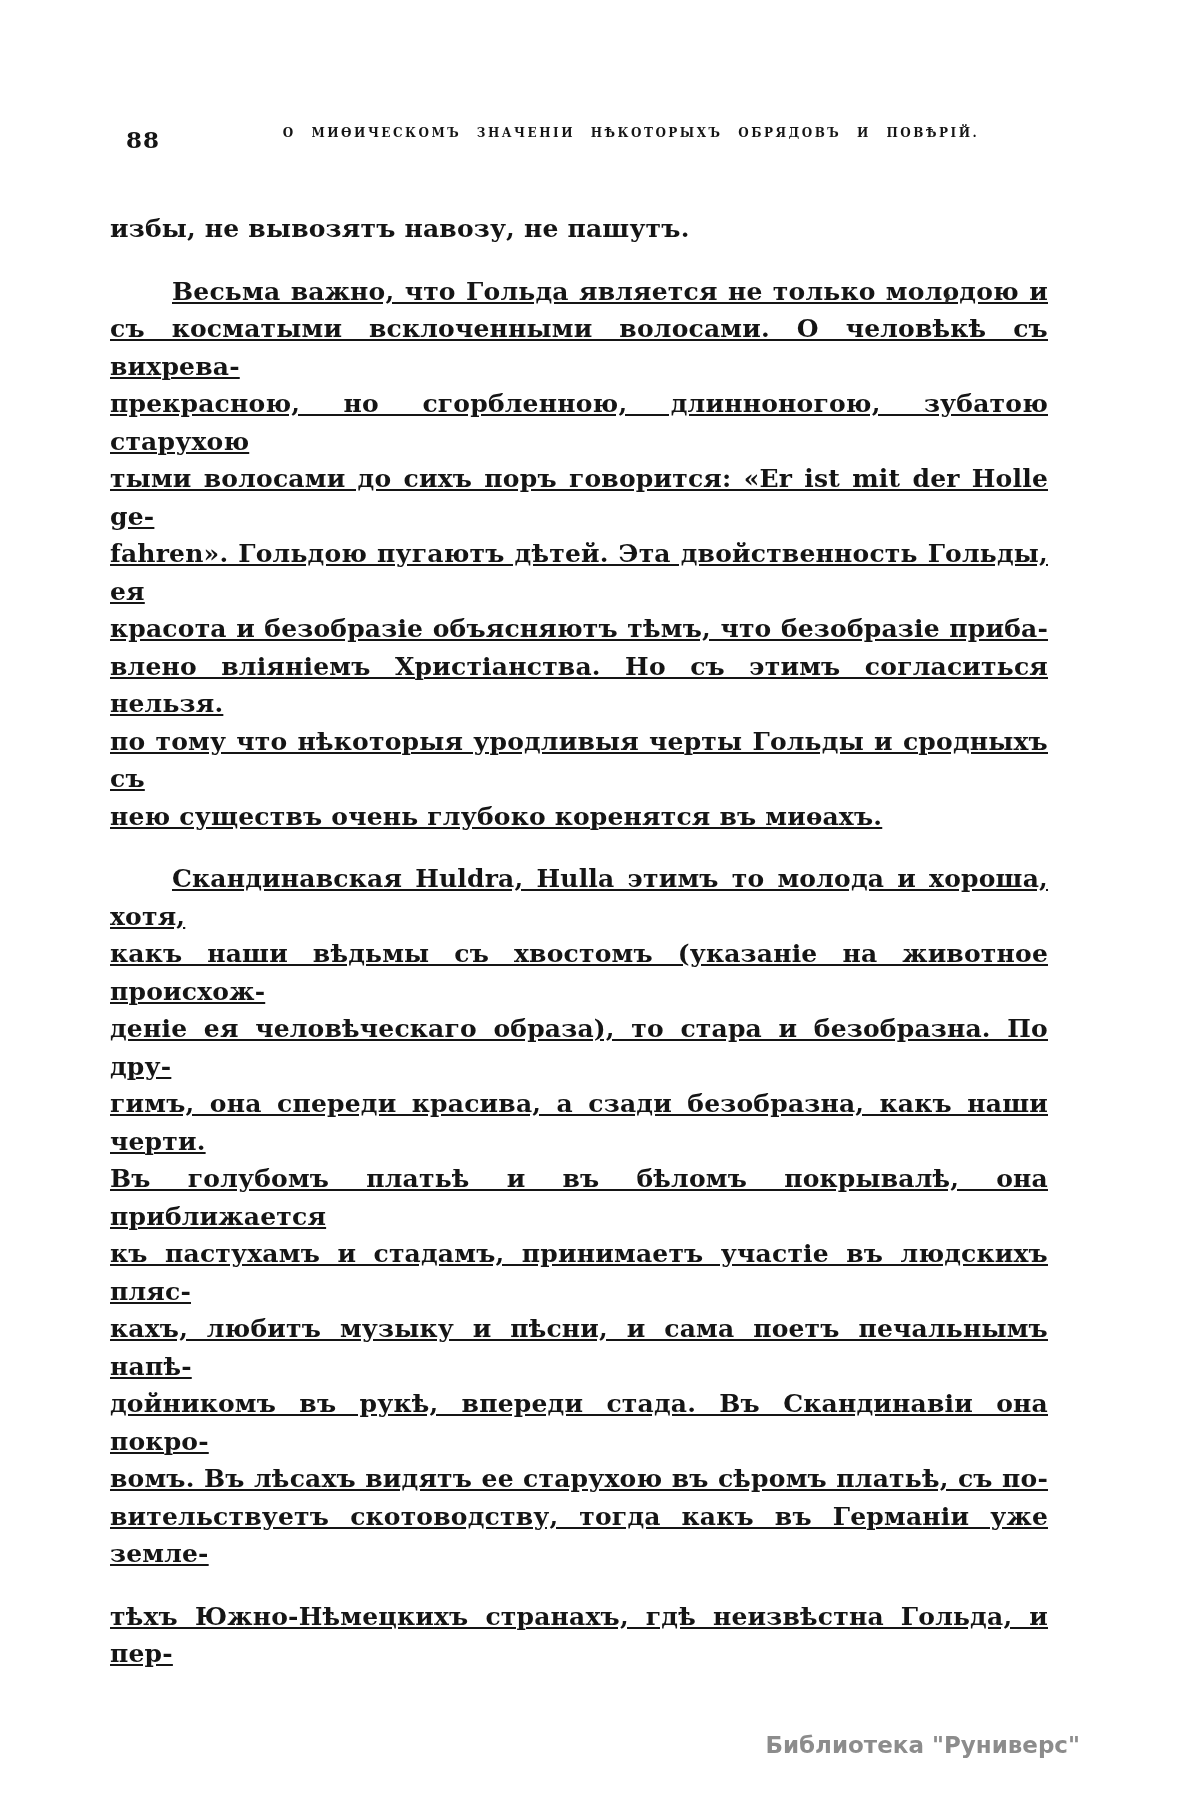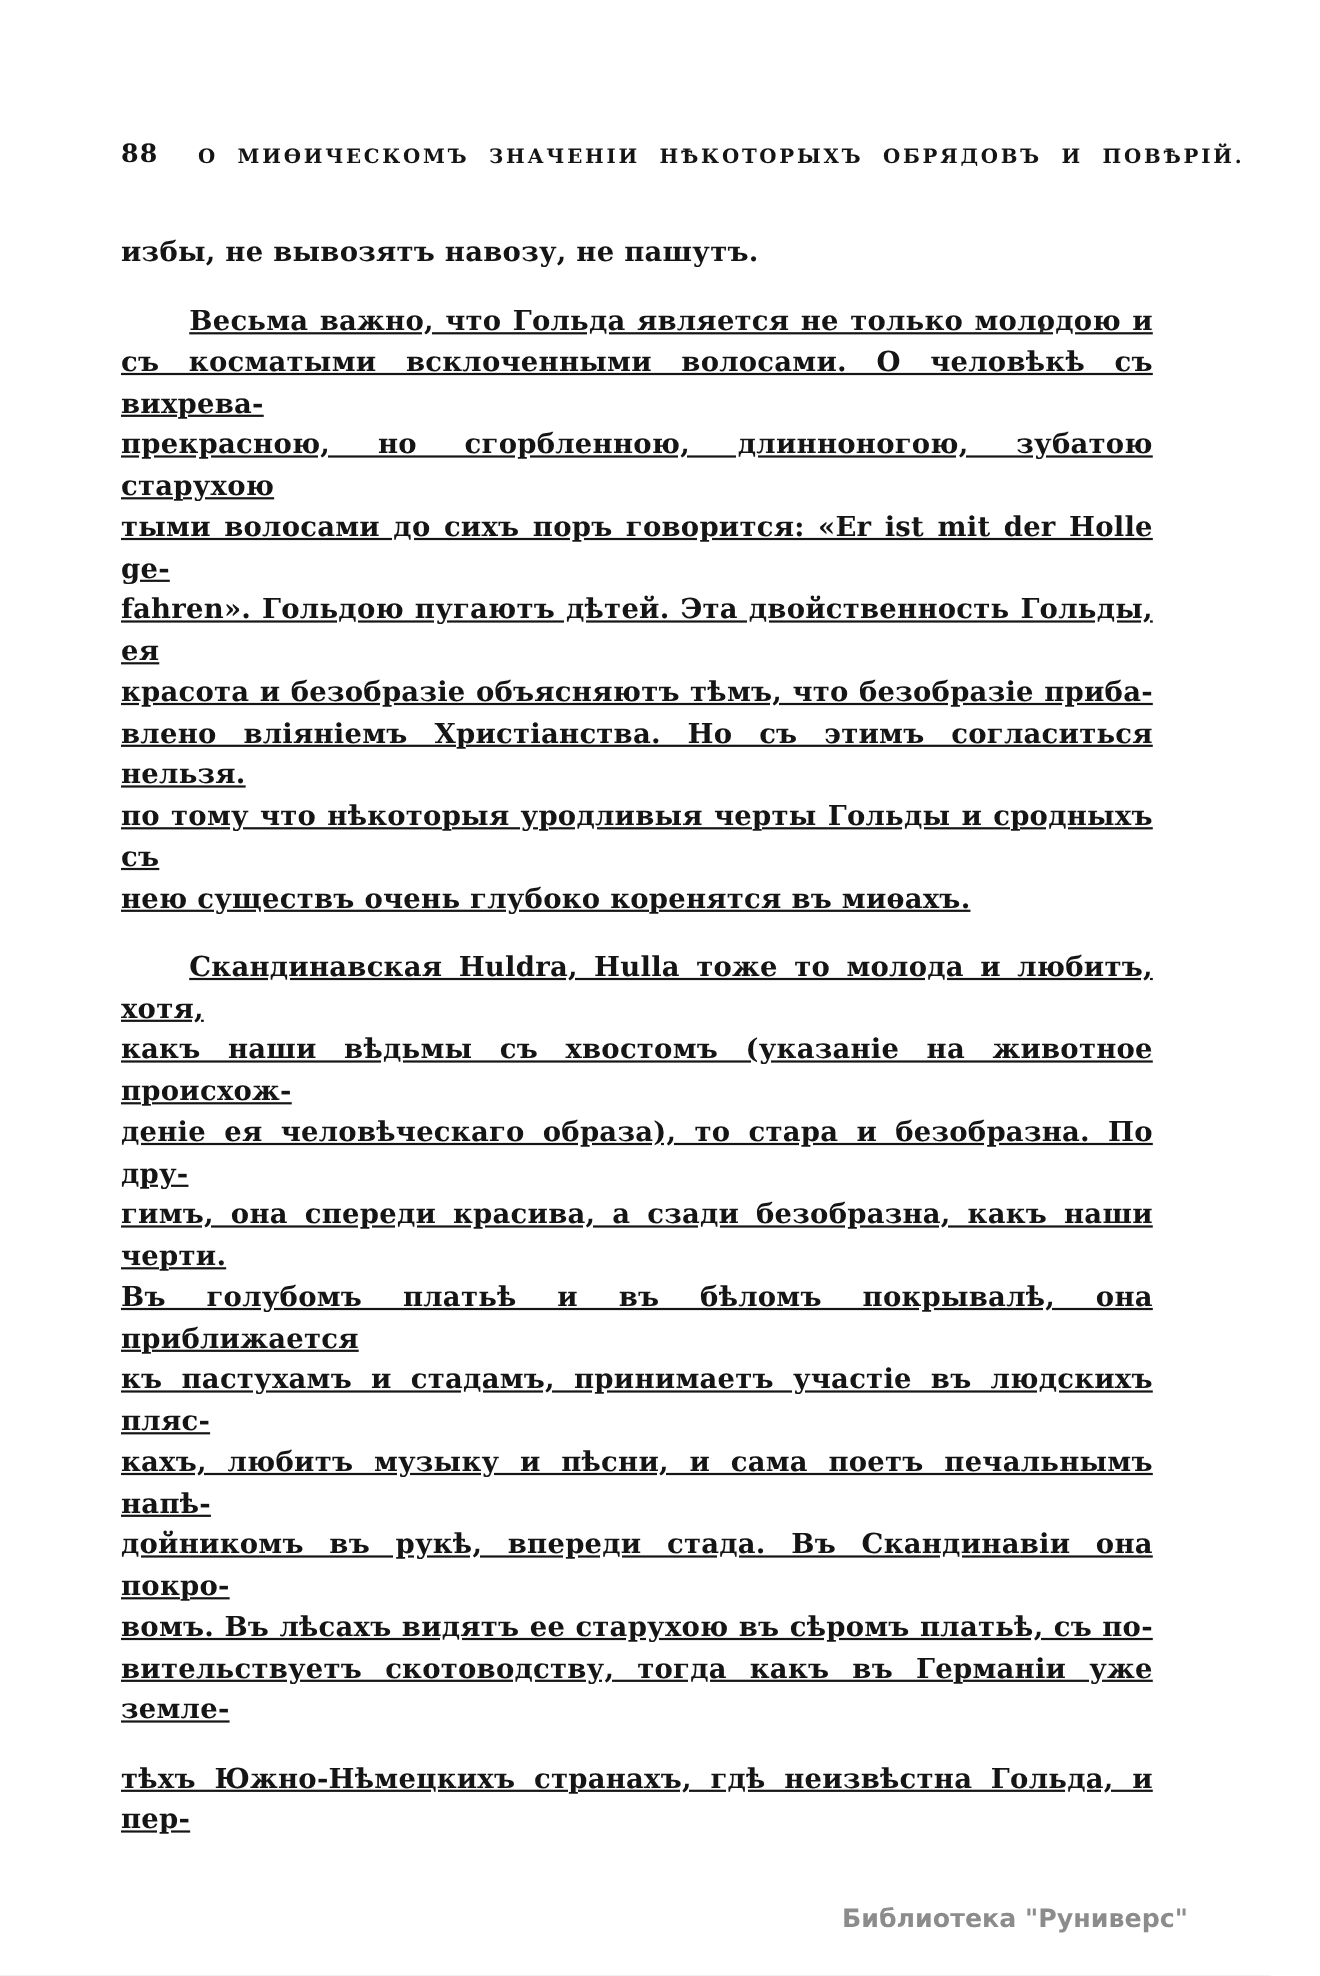--- a/index.html
+++ b/index.html
@@ -8,35 +8,35 @@
     width: 1200px;
     height: 1796px;
     background: #ffffff;
     font-family: "DejaVu Serif", serif;
     color: #151515;
     overflow: hidden;
   }
   .header {
     position: absolute;
     top: 126px;
-    left: 110px;
+    left: 126px;
     width: 940px;
     display: flex;
-    align-items: flex-end;
+    align-items: flex-start;
   }
   .pagenum {
     font-size: 23px;
     font-weight: bold;
     letter-spacing: 1px;
     margin-right: 36px;
   }
   .running-title {
     flex: 1;
     text-align: center;
-    font-size: 18px;
+    font-size: 12px;
     font-weight: bold;
     letter-spacing: 2.5px;
     word-spacing: 9px;
     white-space: nowrap;
   }
   .body {
     position: absolute;
     top: 210px;
     left: 110px;
     width: 938px;
@@ -96,21 +96,21 @@
       <span class="line">прекрасною, но сгорбленною, длинноногою, зубатою старухою</span>
       <span class="line">тыми волосами до сихъ поръ говорится: «Er ist mit der Holle ge-</span>
       <span class="line">fahren». Гольдою пугаютъ дѣтей. Эта двойственность Гольды, ея</span>
       <span class="line">красота и безобразіе объясняютъ тѣмъ, что безобразіе приба-</span>
       <span class="line">влено вліяніемъ Христіанства. Но съ этимъ согласиться нельзя.</span>
       <span class="line">по тому что нѣкоторыя уродливыя черты Гольды и сродныхъ съ</span>
       <span class="line last">нею существъ очень глубоко коренятся въ миѳахъ.</span>
     </p>
 
     <p class="para">
-      <span class="line first">Скандинавская Huldra, Hulla тоже то молода и любитъ, хотя,</span>
+      <span class="line first">Скандинавская Huldra, Hulla этимъ то молода и хороша, хотя,</span>
       <span class="line">какъ наши вѣдьмы съ хвостомъ (указаніе на животное происхож-</span>
       <span class="line">деніе ея человѣческаго образа), то стара и безобразна. По дру-</span>
       <span class="line">гимъ, она спереди красива, а сзади безобразна, какъ наши черти.</span>
       <span class="line">Въ голубомъ платьѣ и въ бѣломъ покрывалѣ, она приближается</span>
       <span class="line">къ пастухамъ и стадамъ, принимаетъ участіе въ людскихъ пляс-</span>
       <span class="line">кахъ, любитъ музыку и пѣсни, и сама поетъ печальнымъ напѣ-</span>
       <span class="line">дойникомъ въ рукѣ, впереди стада. Въ Скандинавіи она покро-</span>
       <span class="line">вомъ. Въ лѣсахъ видятъ ее старухою въ сѣромъ платьѣ, съ по-</span>
       <span class="line">вительствуетъ скотоводству, тогда какъ въ Германіи уже земле-</span>
     </p>

